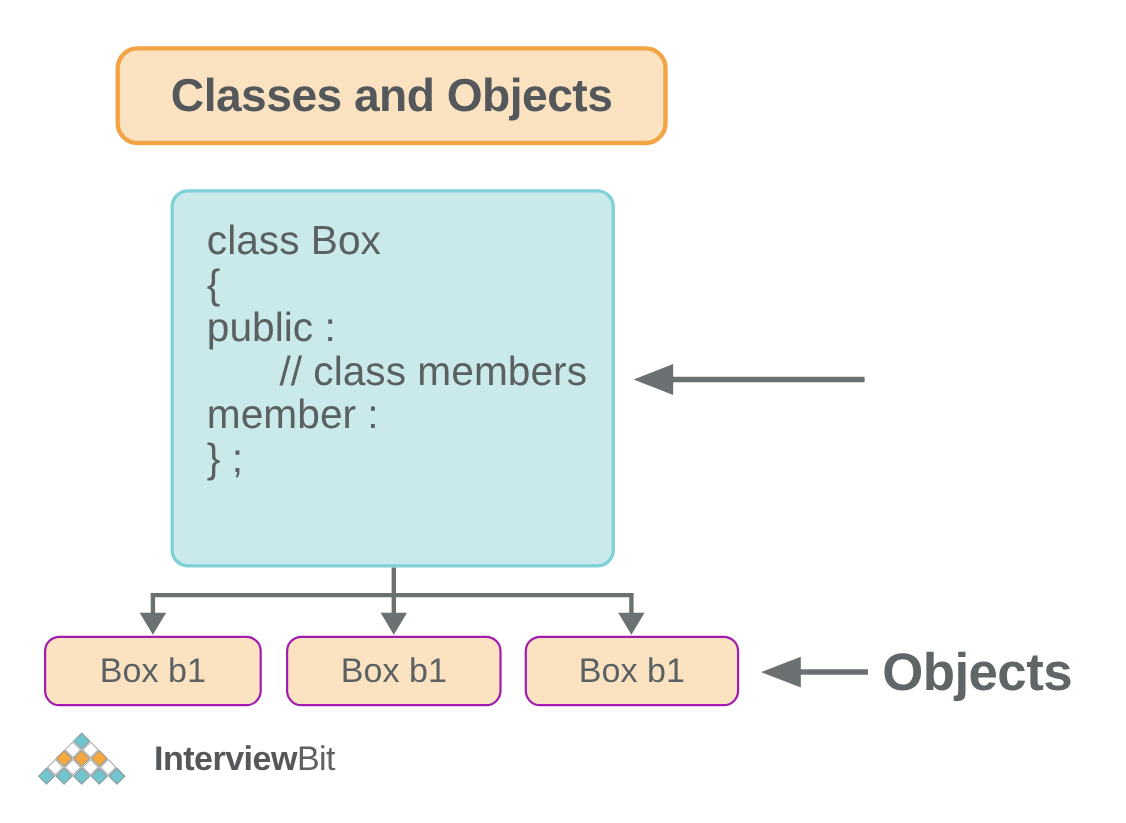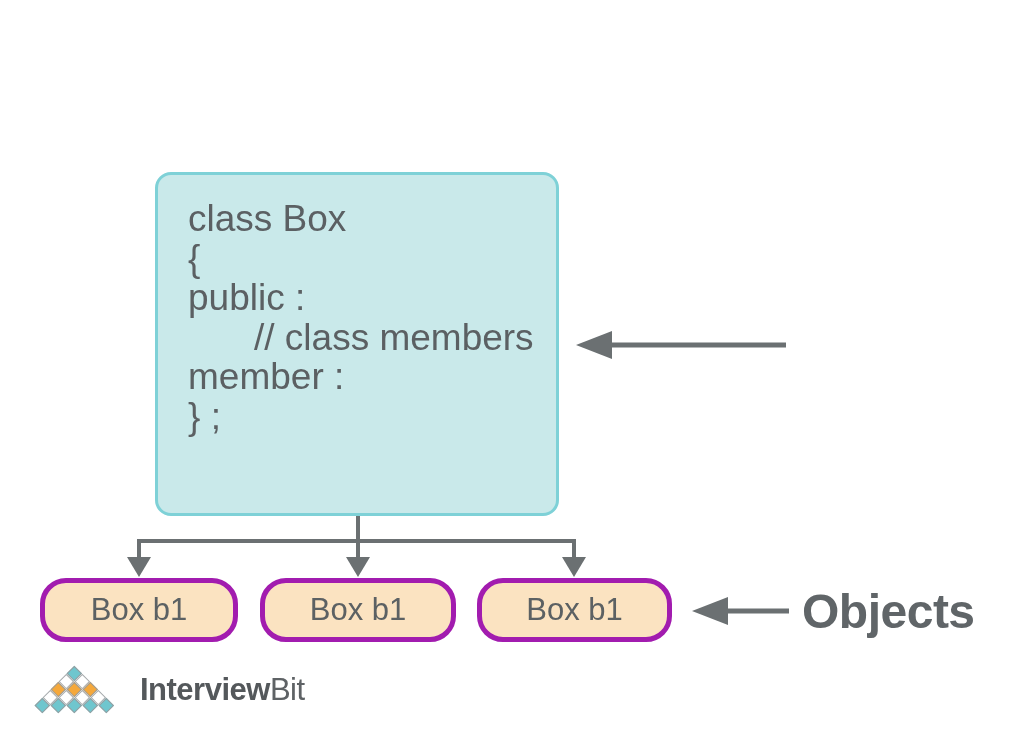--- a/index.html
+++ b/index.html
@@ -24,21 +24,21 @@
   }
   .code-line{
     font-size:37px;line-height:39.5px;color:#5B6063;white-space:pre;
   }
   .code-line.indented{padding-left:66px;}
   
   .connector-svg{position:absolute;left:0;top:0;pointer-events:none;}
   
   .object-box{
     position:absolute;top:578px;height:64px;
-    background:#FBE3C1;border:5px solid #a21caf;border-radius:26px;
+    background:#FBE3C1;border:2px solid #a21caf;border-radius:14px;
     box-sizing:border-box;display:flex;align-items:center;justify-content:center;
   }
   .object-box .object-label{font-size:31px;color:#5C6163;}
   .object-box.b1{left:40px;width:198px;}
   .object-box.b2{left:260px;width:196px;}
   .object-box.b3{left:477px;width:195px;}
   
   .annotation{
     position:absolute;font-size:48px;font-weight:700;color:#606568;letter-spacing:-0.5px;
   }
@@ -59,20 +59,23 @@
   .dcell.orange::after{background:#F5A83B;border:1.2px solid #989c9e;}
   .logo-text{margin-left:23px;margin-top:6px;font-size:31px;color:#54585B;letter-spacing:-0.5px;}
   .logo-text .bold{font-weight:700;}
   .logo-text .light{font-weight:400;color:#5E6265;}
 </style>
 </head>
 <body>
 
 <div class="canvas">
 
+  <div class="title-box">
+    <span class="title-text">Classes and Objects</span>
+  </div>
 
   <div class="class-box">
     <div class="code-line">class Box</div>
     <div class="code-line">{</div>
     <div class="code-line">public :</div>
     <div class="code-line indented">// class members</div>
     <div class="code-line">member :</div>
     <div class="code-line">} ;</div>
   </div>
 

